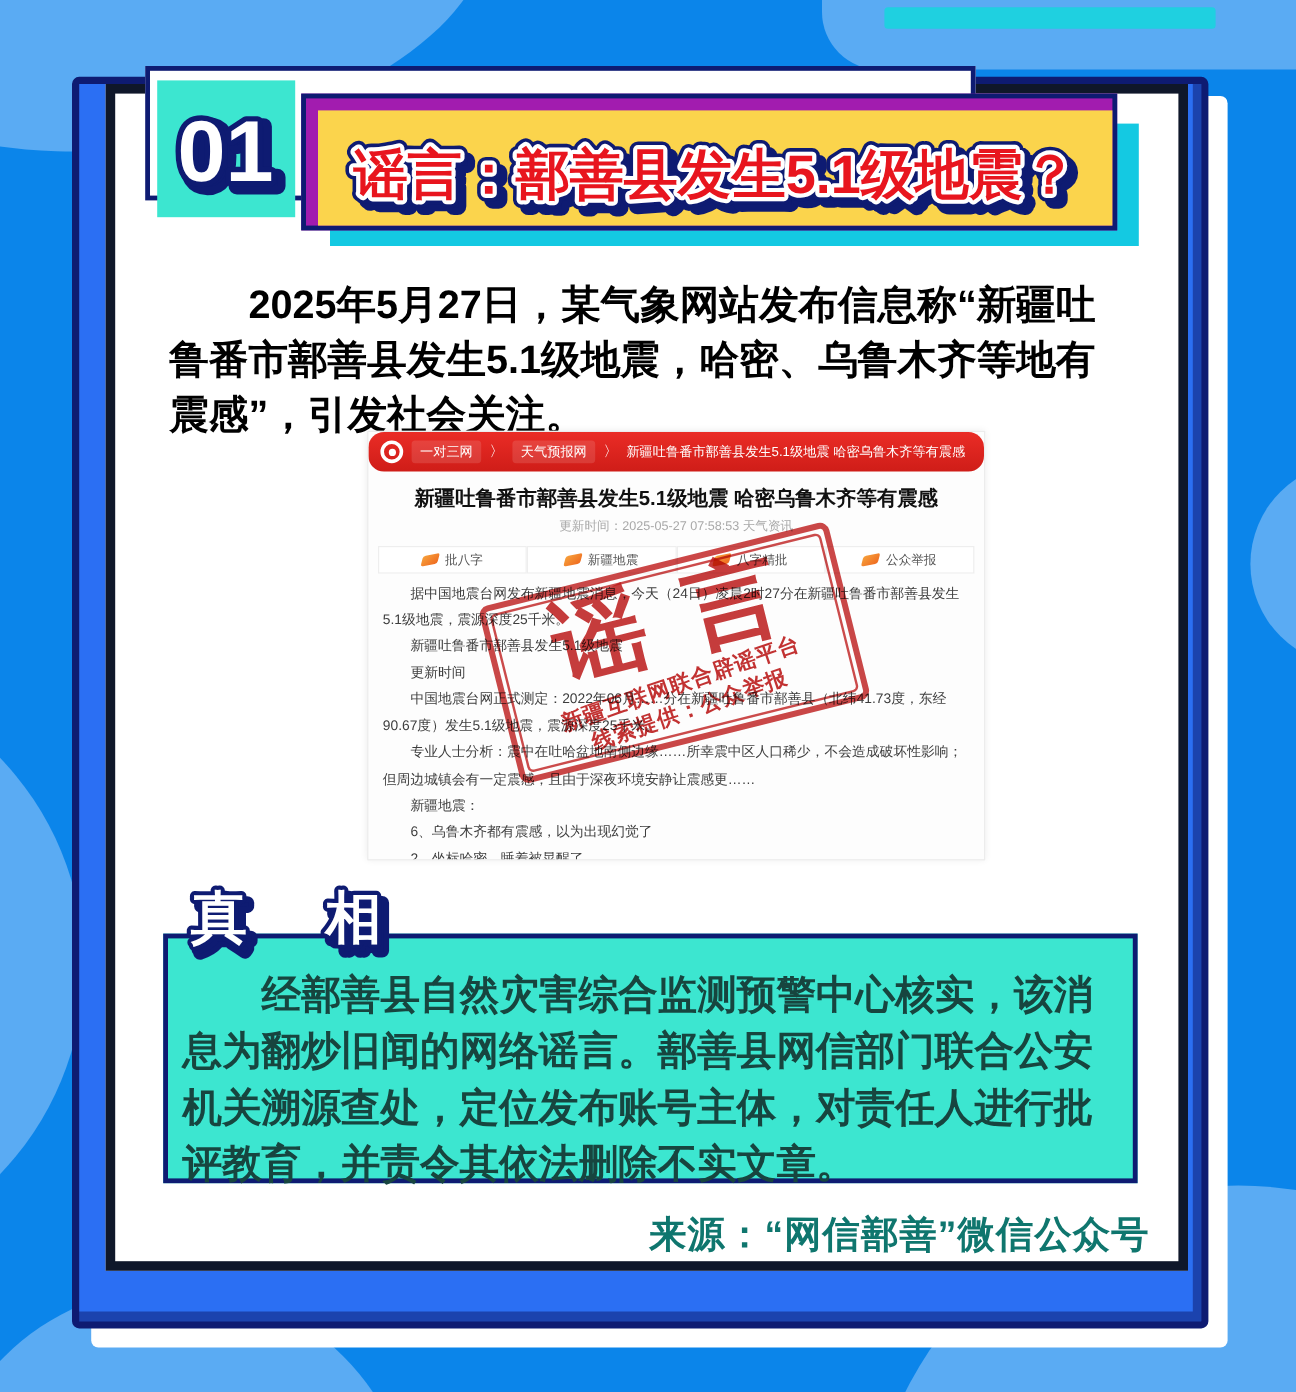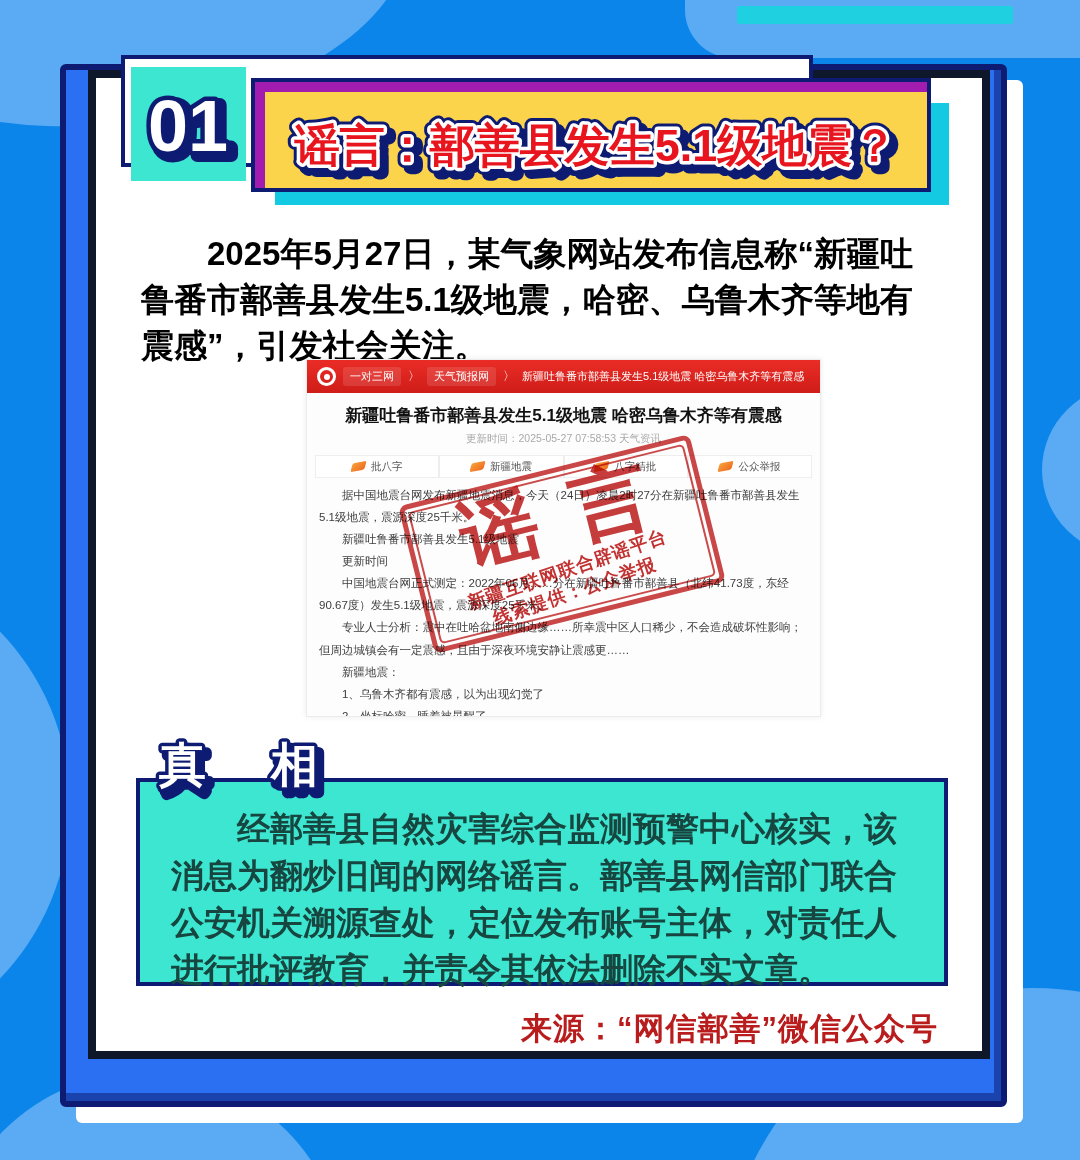--- a/index.html
+++ b/index.html
@@ -32,21 +32,21 @@
   .titleplate{position:absolute;left:155px;top:0;width:680px;height:114px;background:#a21caf;border:4px solid #0e1b72;z-index:3;}
   .banner{position:absolute;left:10px;top:10px;width:662px;height:96px;background:#fbd44c;overflow:hidden;}
   svg text{font-family:"Liberation Sans","DejaVu Sans",sans-serif;font-weight:900;paint-order:stroke;stroke-linejoin:round;}
 
   .intro{position:absolute;left:45px;top:153px;width:775px;margin:0;font-size:33px;font-weight:700;
          line-height:1.4;color:#000000;text-indent:2em;z-index:1;}
 
   
   .article{position:absolute;left:210px;top:281px;width:515px;height:358px;background:#fdfdfd;
            border:1px solid #ececec;box-shadow:0 0 6px rgba(0,0,0,.08);overflow:hidden;z-index:1;}
-  .redbar{height:33px;background:linear-gradient(#ea2c26,#cf1d18);display:flex;align-items:center;padding:0 10px;gap:7px;}
+  .redbar{height:33px;background:linear-gradient(#ea2c26,#cf1d18);display:flex;align-items:center;padding:0 10px;gap:7px;border-radius:13px;}
   .logo{width:19px;height:19px;border:3px solid #fff;border-radius:50%;position:relative;flex:0 0 auto;}
   .logo i{position:absolute;left:4px;top:4px;width:6px;height:6px;background:#fff;border-radius:50%;}
   .crumb{color:#fff;font-size:11px;white-space:nowrap;}
   .pill{background:rgba(255,255,255,.12);padding:2px 7px;border-radius:3px;}
   .sep{color:#fff;font-size:12px;}
   .ntitle{margin:11px 8px 0;font-size:17px;font-weight:700;color:#111;text-align:center;white-space:nowrap;}
   .meta{margin-top:5px;font-size:10.5px;color:#a9a9a9;text-align:center;}
   .navrow{display:flex;margin:9px 8px 4px;gap:0;}
   .navcell{flex:1;display:flex;align-items:center;justify-content:center;gap:6px;height:23px;
            border:1px solid #eee;background:#fff;font-size:10.5px;color:#555;}
@@ -59,25 +59,25 @@
          border:5px solid rgba(192,30,30,.82);border-radius:8px;z-index:5;mix-blend-mode:multiply;}
   .stamp-inner{position:absolute;inset:3px;border:2px solid rgba(192,30,30,.8);border-radius:5px;}
   .stamp-label{margin-top:0;text-align:center;font-size:78px;line-height:1.08;font-weight:900;
                color:rgba(190,28,28,.86);letter-spacing:36px;padding-left:36px;}
   .stamp-lines{transform:rotate(-5deg);text-align:center;font-weight:800;font-size:18px;line-height:1.3;
                color:rgba(190,28,28,.9);letter-spacing:1px;margin-top:2px;}
 
   
   .truth-heading{position:absolute;left:59px;top:647px;z-index:3;}
   .truthbox{position:absolute;left:40px;top:700px;width:812px;height:208px;background:#3ce6d0;
-            border:4px solid #0e1b72;z-index:2;padding:24px 31px;}
+            border:4px solid #0e1b72;z-index:2;padding:24px 12px;}
   .truthbox p{margin:0;font-size:33px;font-weight:700;line-height:1.42;color:#17453f;text-indent:2em;}
 
-  .source{position:absolute;left:0;top:930px;width:100%;padding-right:44px;text-align:right;
-          font-size:31px;font-weight:700;color:#b91c1c;letter-spacing:1px;}
+  .source{position:absolute;left:0;top:930px;width:100%;padding-right:24px;text-align:right;
+          font-size:31px;font-weight:700;color:#0f766e;letter-spacing:1px;}
 </style>
 </head>
 <body>
 
 <div class="page">
 
   <div class="blob blob-tl"></div>
   <div class="blob blob-tr"></div>
   <div class="strip-tr"></div>
   <div class="blob blob-left"></div>
@@ -144,21 +144,21 @@
             <span>公众举报</span>
           </span>
       </div>
       <div class="abody">
         <p>据中国地震台网发布新疆地震消息，今天（24日）凌晨2时27分在新疆吐鲁番市鄯善县发生5.1级地震，震源深度25千米。</p>
         <p>新疆吐鲁番市鄯善县发生5.1级地震</p>
         <p>更新时间</p>
         <p>中国地震台网正式测定：2022年06月……分在新疆吐鲁番市鄯善县（北纬41.73度，东经90.67度）发生5.1级地震，震源深度25千米。</p>
         <p>专业人士分析：震中在吐哈盆地南侧边缘……所幸震中区人口稀少，不会造成破坏性影响；但周边城镇会有一定震感，且由于深夜环境安静让震感更……</p>
         <p>新疆地震：</p>
-        <p>1、乌鲁木齐都有震感，以为出现幻觉了</p>
+        <p>6、乌鲁木齐都有震感，以为出现幻觉了</p>
         <p>2、坐标哈密，睡着被晃醒了</p>
 
       </div>
       <div class="stamp">
         <div class="stamp-inner"></div>
         <div class="stamp-label">谣言</div>
         <div class="stamp-lines">
           <div>新疆互联网联合辟谣平台</div>
           <div>线索提供：公众举报</div>
         </div>

